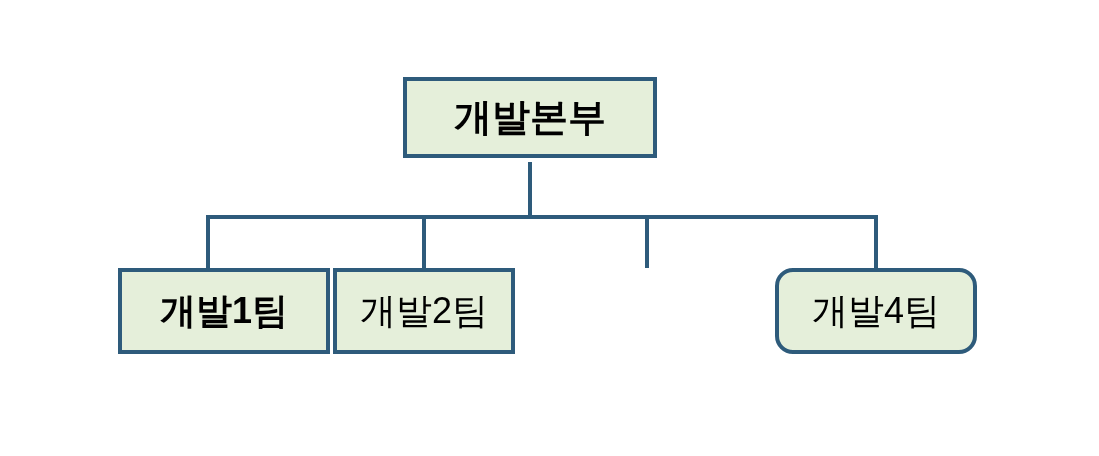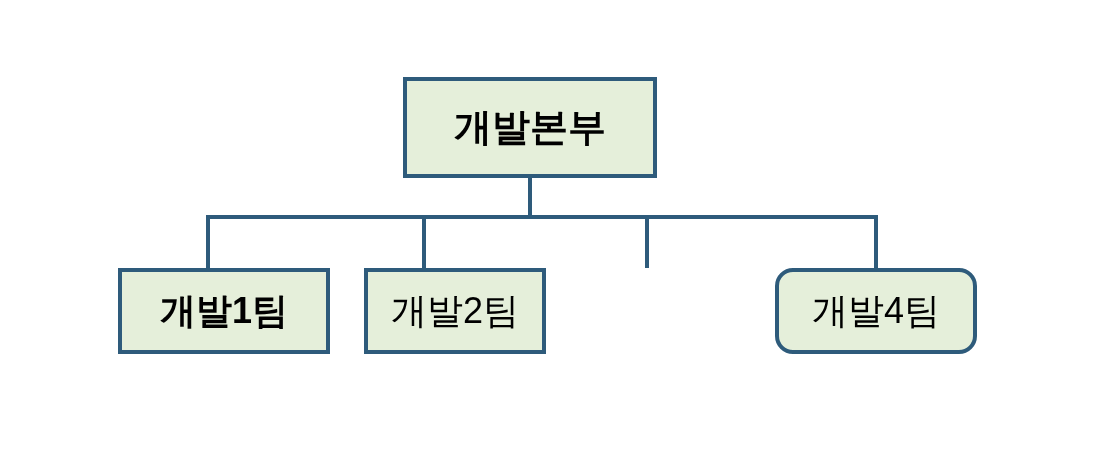--- a/index.html
+++ b/index.html
@@ -21,32 +21,32 @@
     background: #e5efda;
     border: 4px solid #2e5b7b;
     display: flex;
     align-items: center;
     justify-content: center;
     color: #000000;
     text-align: center;
   }
   .node.root {
     left: 403px; top: 77px;
-    width: 254px; height: 101px;
+    width: 254px; height: 81px;
     font-size: 38px;
     font-weight: bold;
   }
   .node.child {
     top: 268px;
     height: 86px;
     font-size: 36px;
     font-weight: normal;
   }
   .node.child.c1 { left: 118px; width: 212px; font-weight: bold; }
-  .node.child.c2 { left: 333px; width: 182px; margin-left: 31px; }
+  .node.child.c2 { left: 333px; width: 182px; }
   .node.child.c3 { left: 553px; width: 188px; }
   .node.child.c4 { left: 775px; width: 202px; border-radius: 18px; }
   .connector {
     position: absolute;
     background: #2e5b7b;
   }
   .stem   { left: 528px; top: 162px; width: 4px;  height: 55px; }
   .hline  { left: 206px; top: 215px; width: 672px; height: 4px; }
   .drop   { top: 217px; width: 4px; height: 51px; }
   .drop.d1 { left: 206px; }

